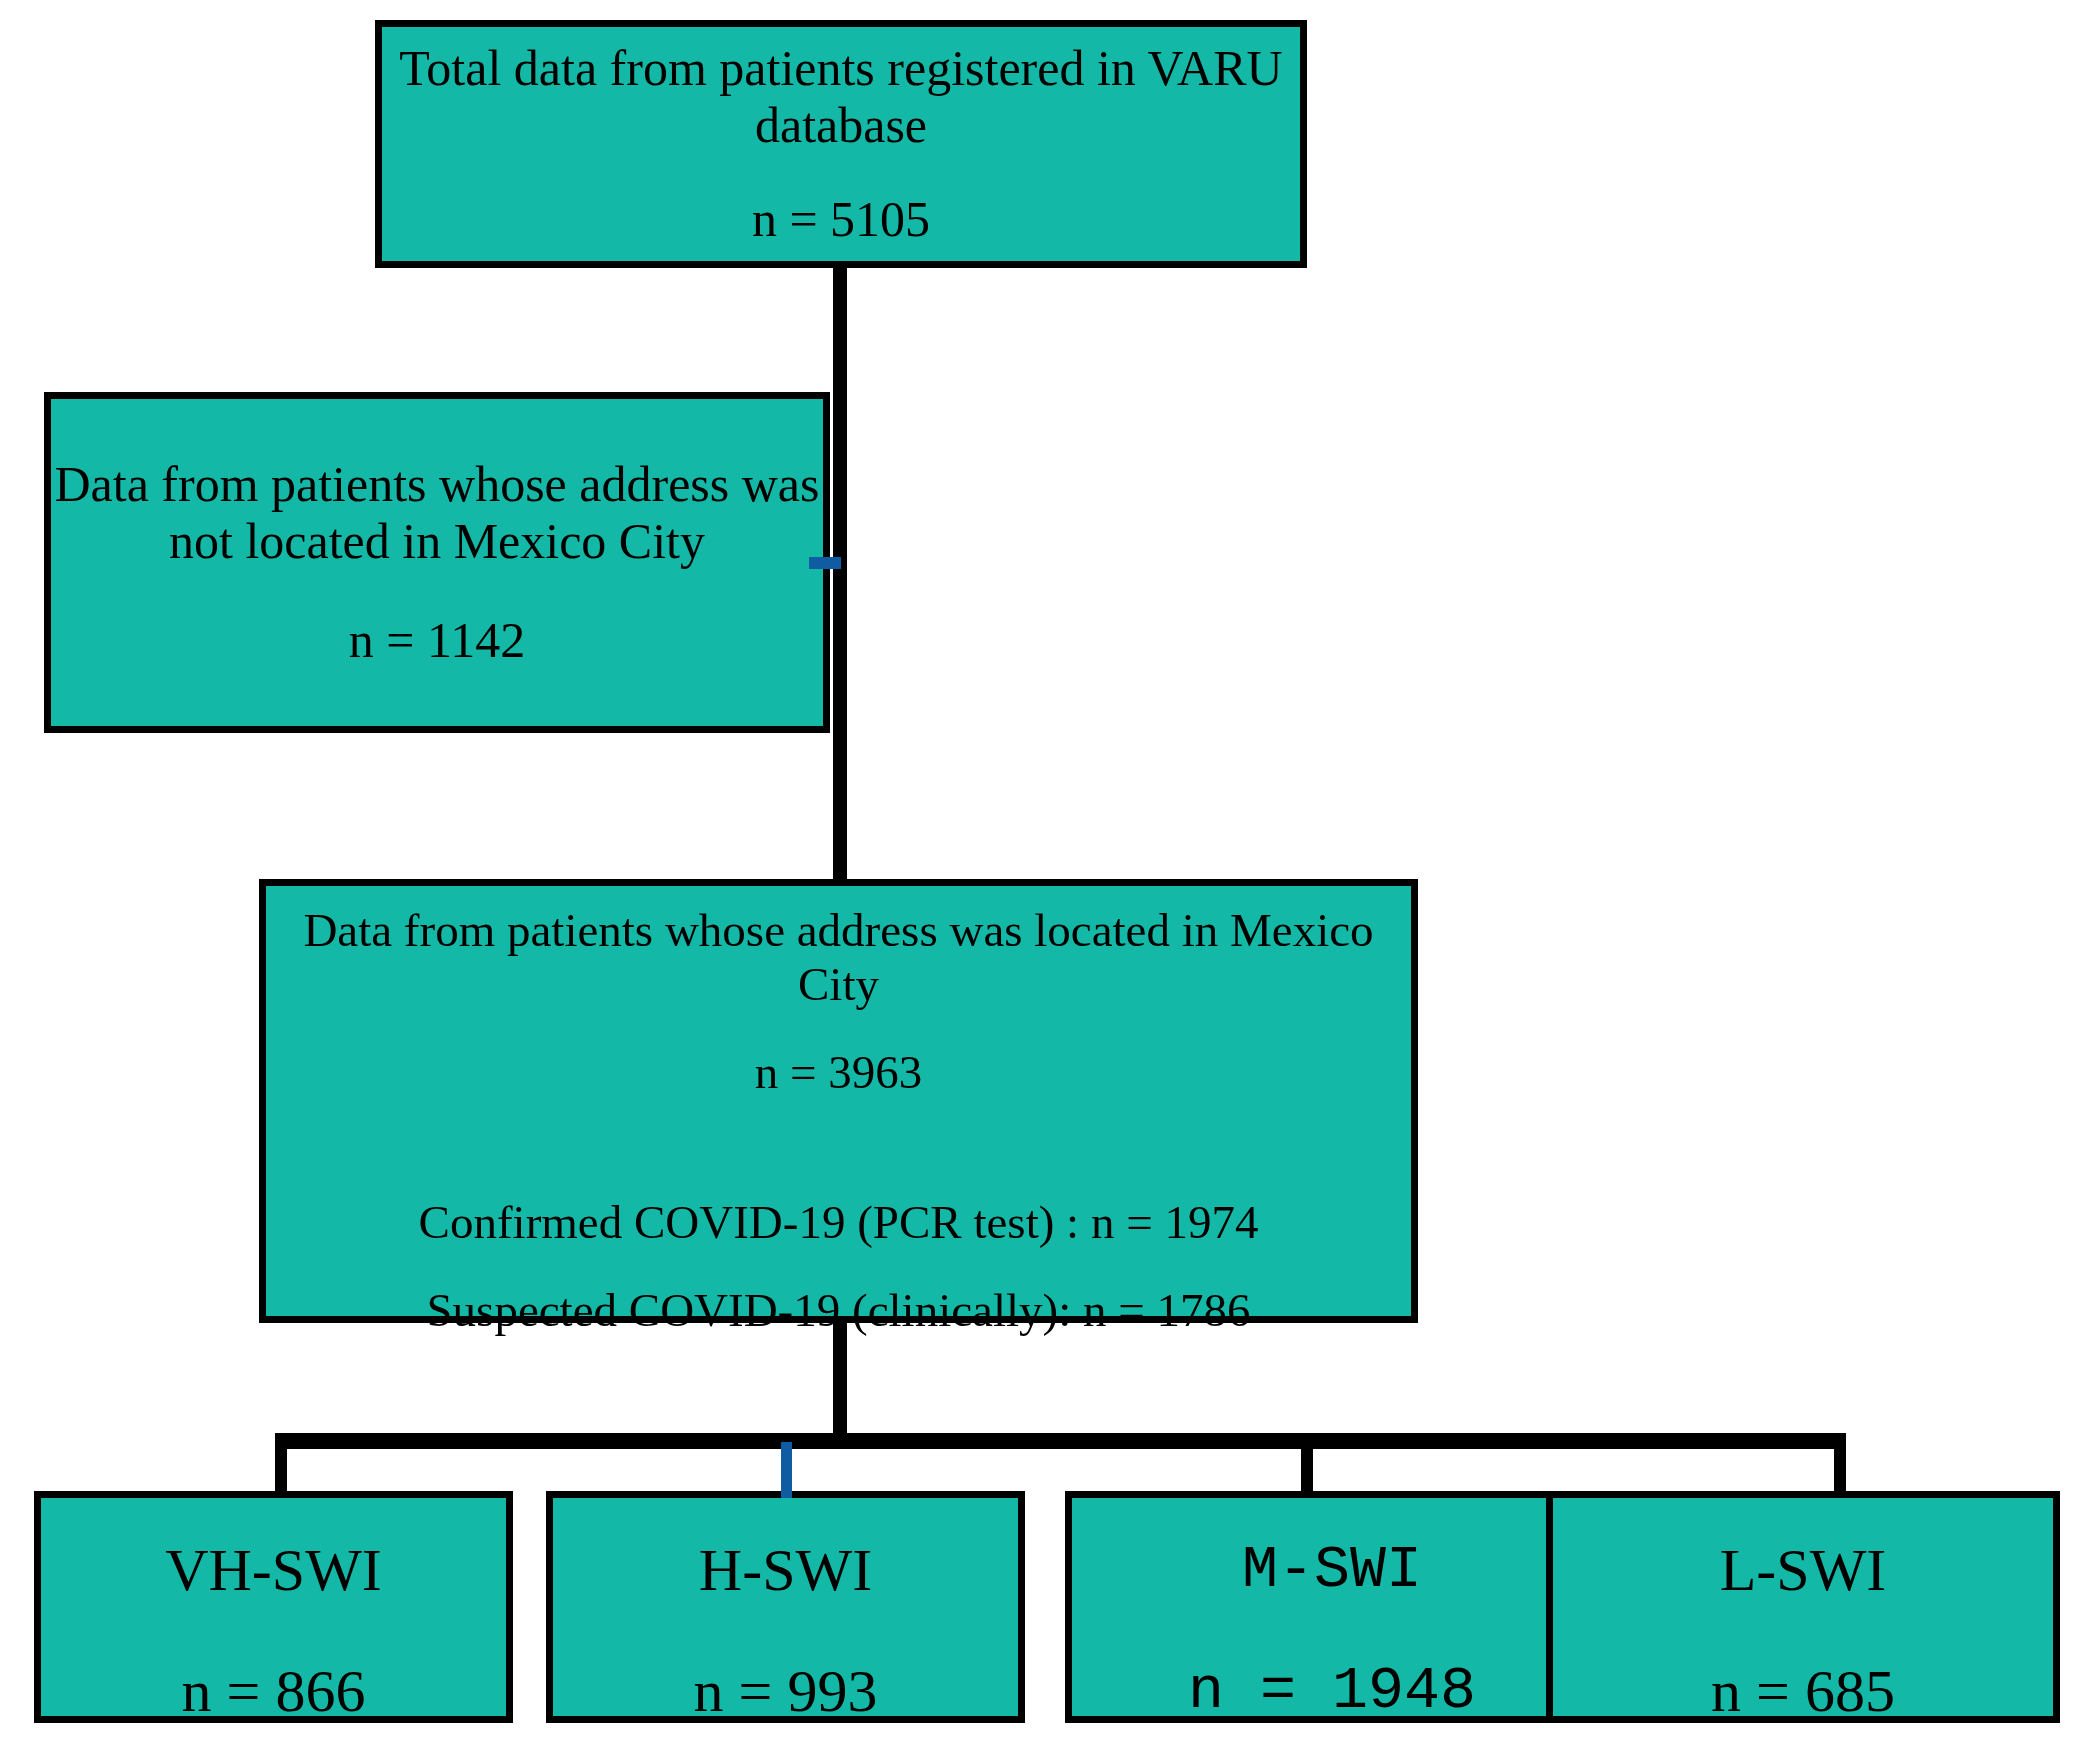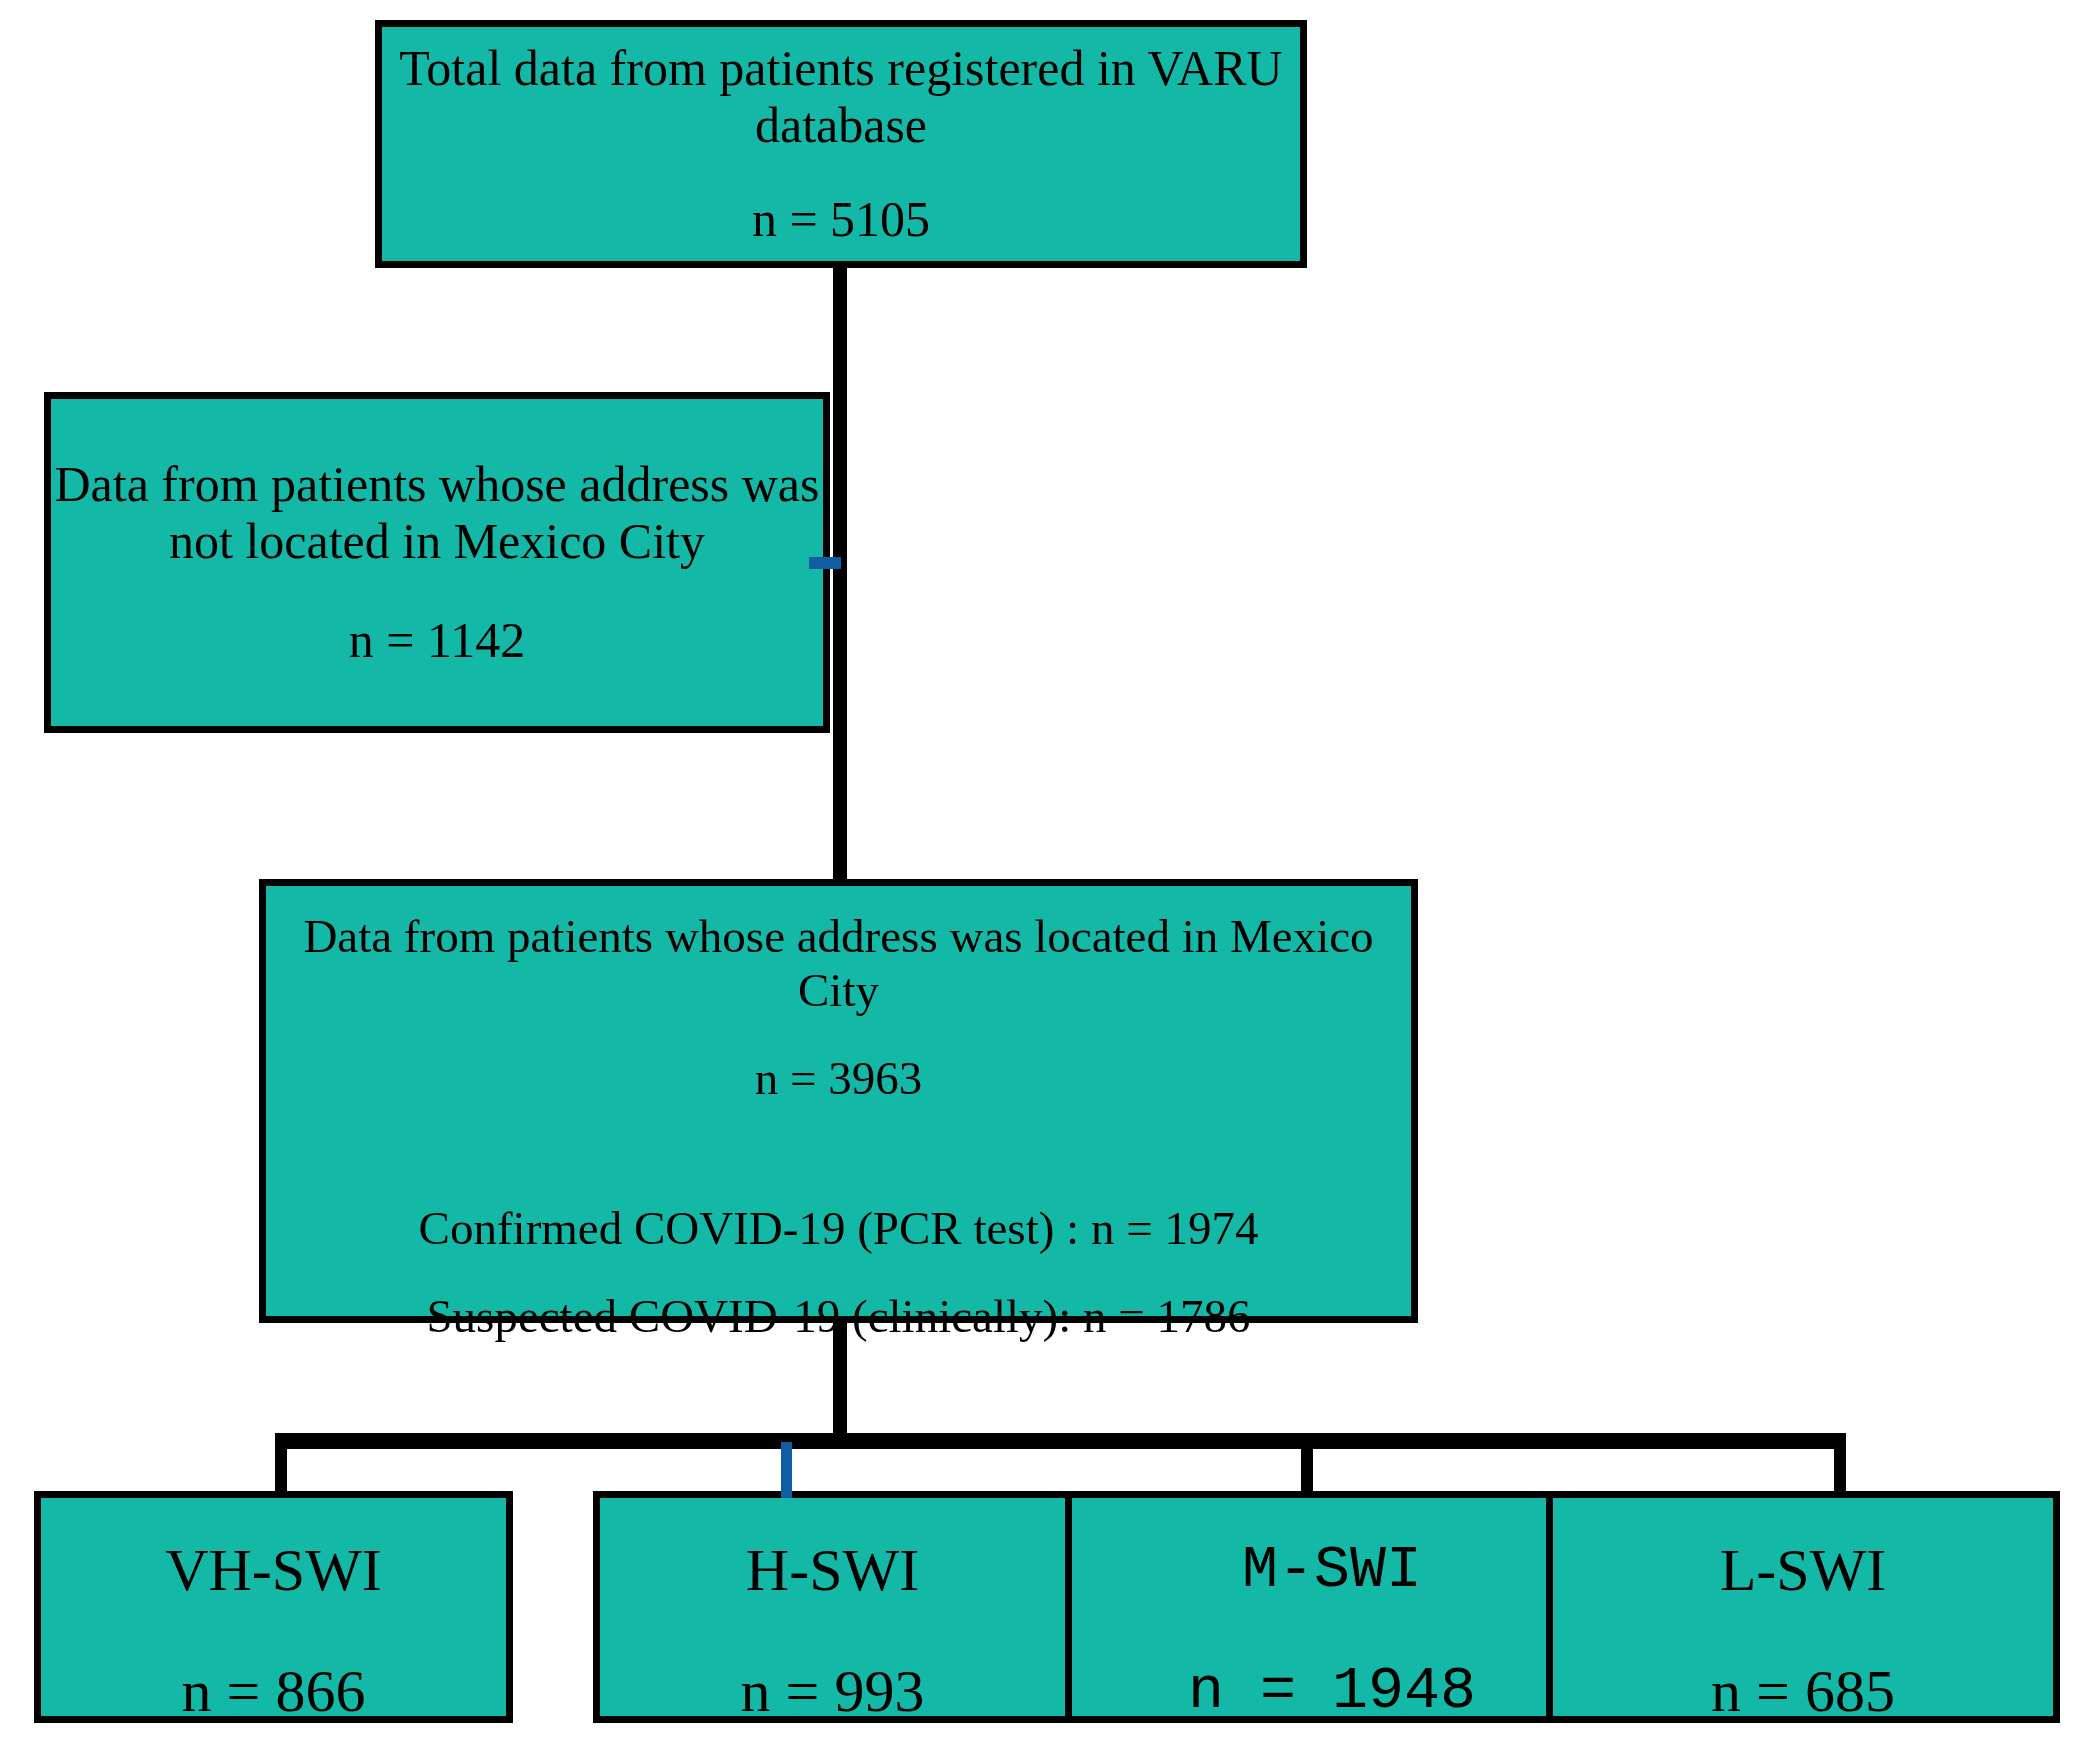--- a/index.html
+++ b/index.html
@@ -56,37 +56,37 @@
   #node-excluded {
     left: 44px;   top: 392px;  width: 786px;  height: 341px;
     font-size: 50px;
   }
   #node-excluded .l1 { margin-bottom: 42px; }
 
   #node-included {
     left: 259px;  top: 879px; width: 1159px; height: 444px;
     font-size: 47px;
     justify-content: flex-start;
-    padding-top: 24px;
+    padding-top: 18px;
   }
   #node-included .l1 { margin-bottom: 35px; }
   #node-included .l2 { margin-bottom: 96px; }
   #node-included .l3 { margin-bottom: 35px; }
 
   .leaf {
     top: 1491px;
     height: 232px;
     font-size: 60px;
     justify-content: flex-start;
     padding-top: 38px;
   }
   .leaf .l1 { margin-bottom: 53px; }
 
   #leaf-vh  { left: 34px;   width: 479px; }
-  #leaf-h   { left: 546px;  width: 479px; margin-left: 47px; }
+  #leaf-h   { left: 546px;  width: 479px; }
   #leaf-m   { left: 1065px; width: 534px; font-family: Liberation Mono, monospace; }
   #leaf-l   { left: 1546px; width: 514px; }
 </style>
 </head>
 <body>
 
 <div id="canvas">
 
   <div class="conn" style="left:833px; top:264px; width:13.6px; height:618px;"></div>
 

